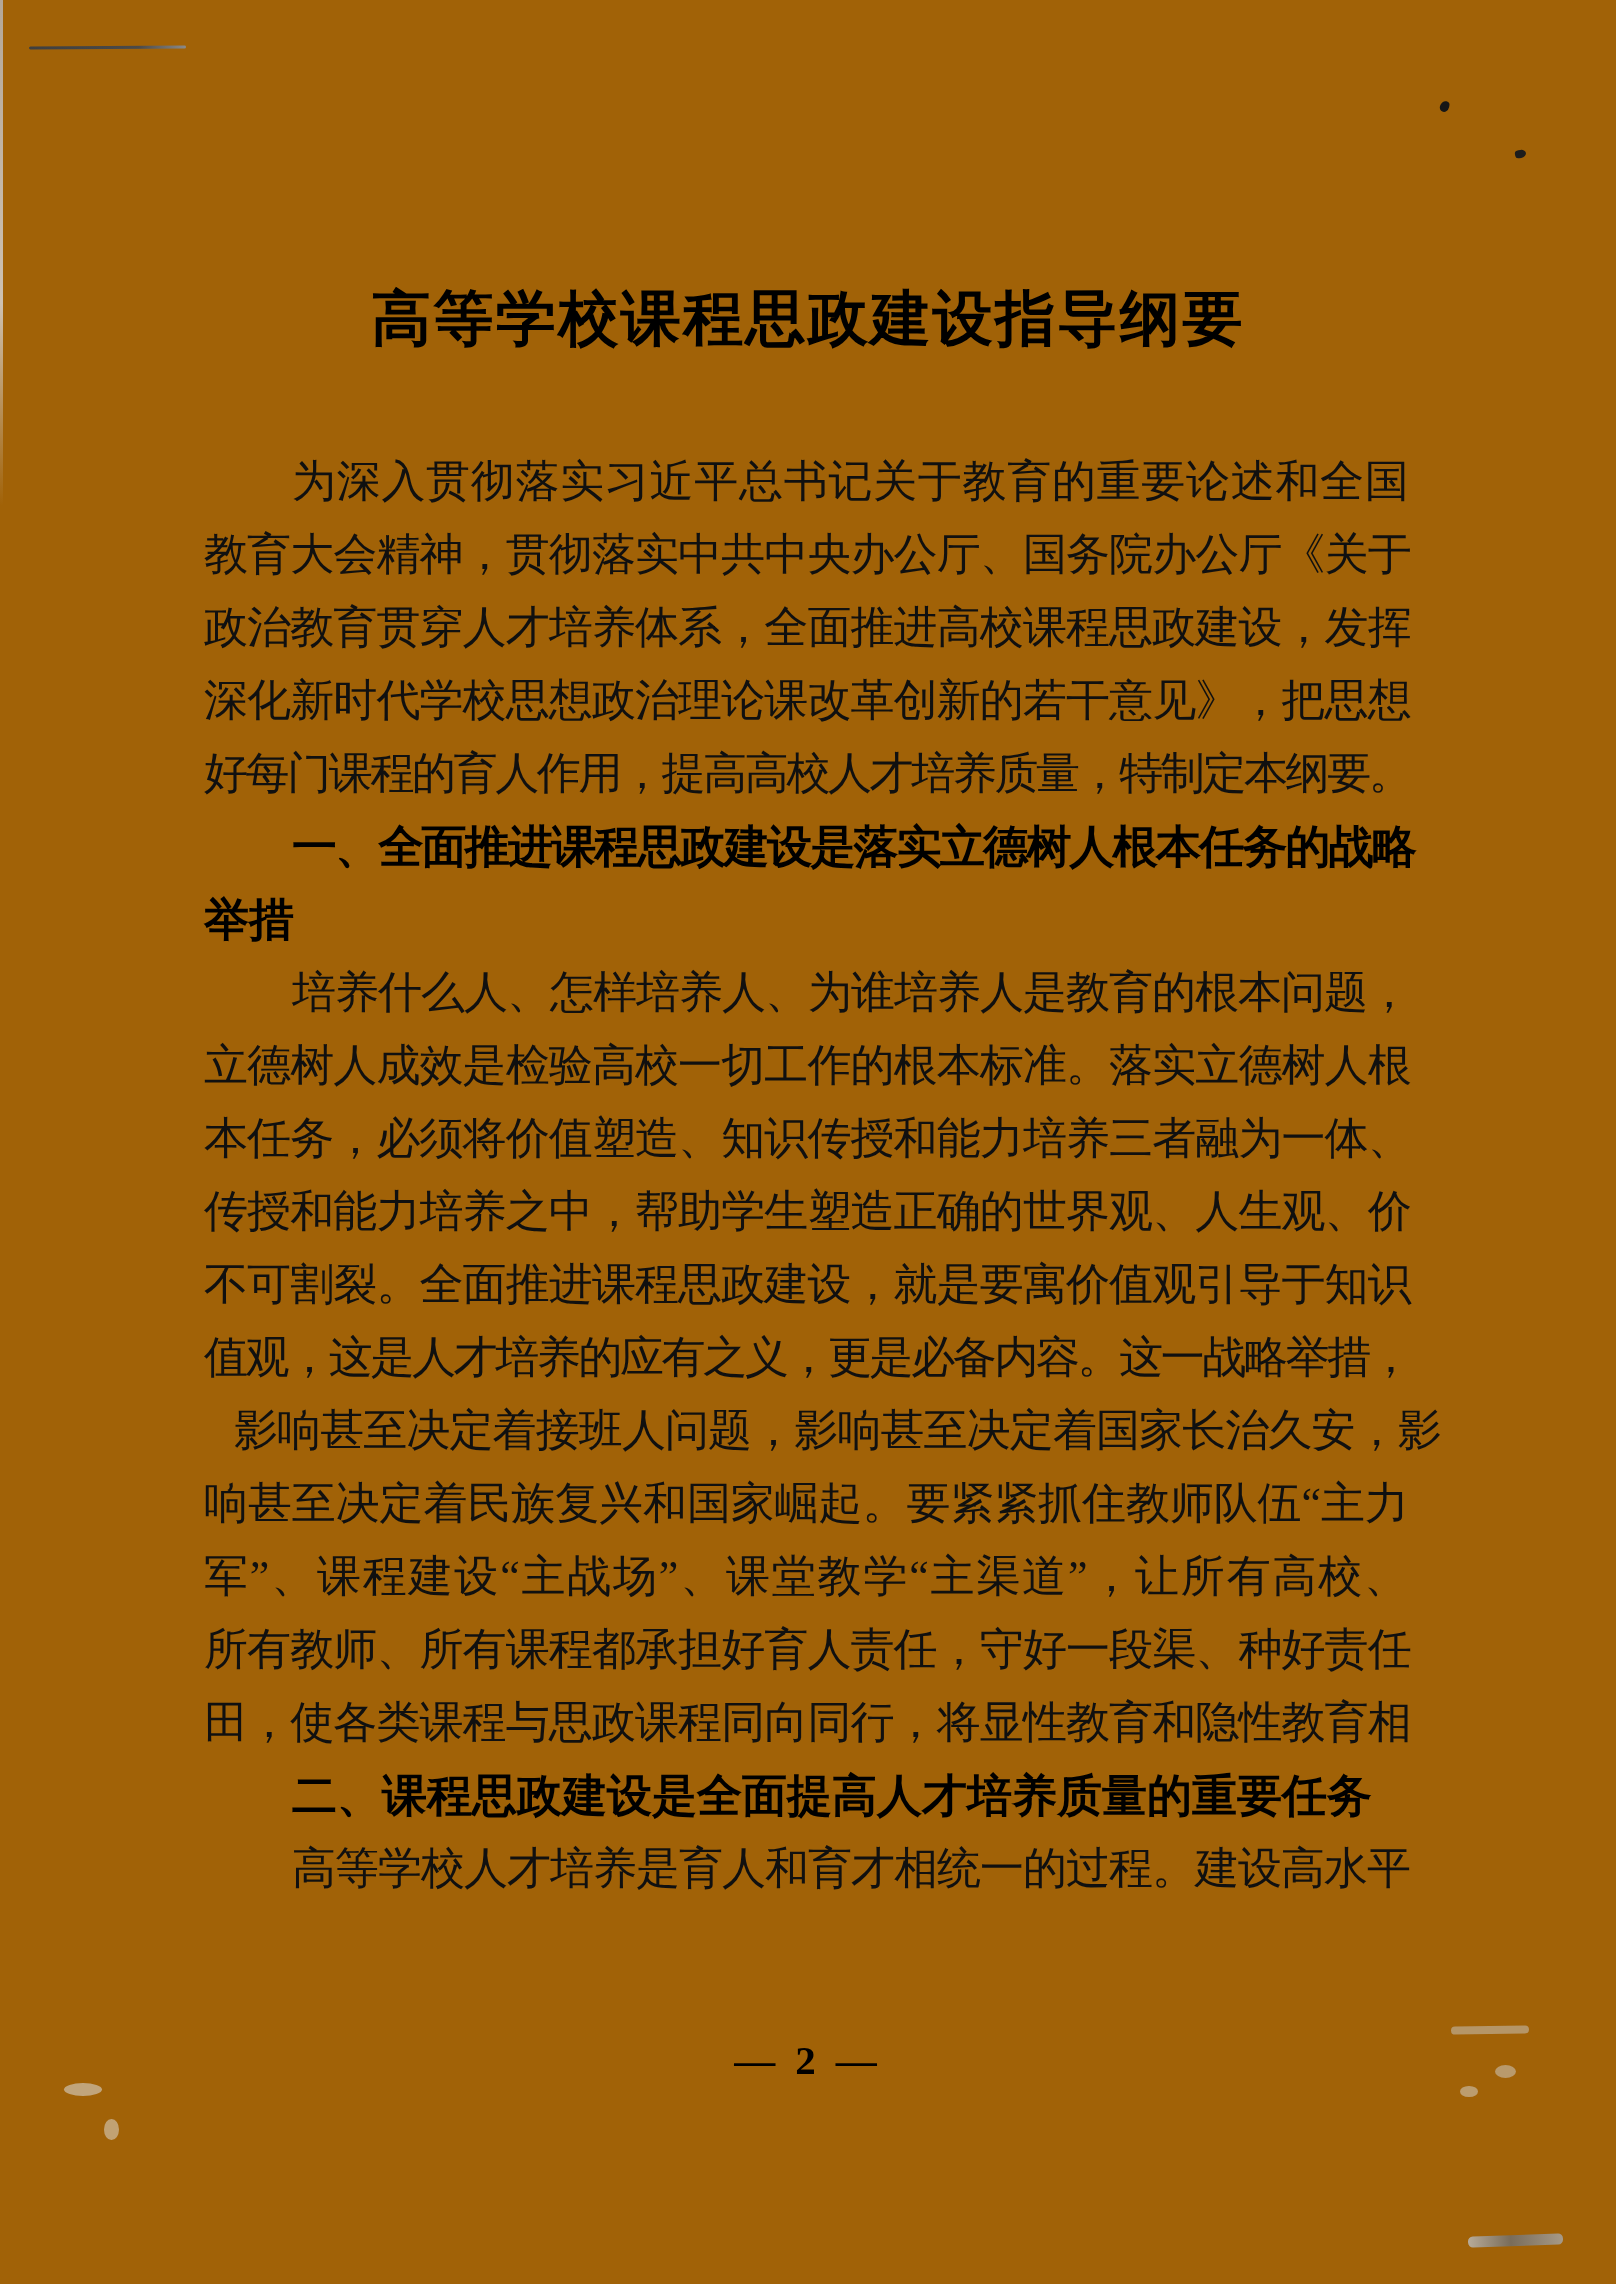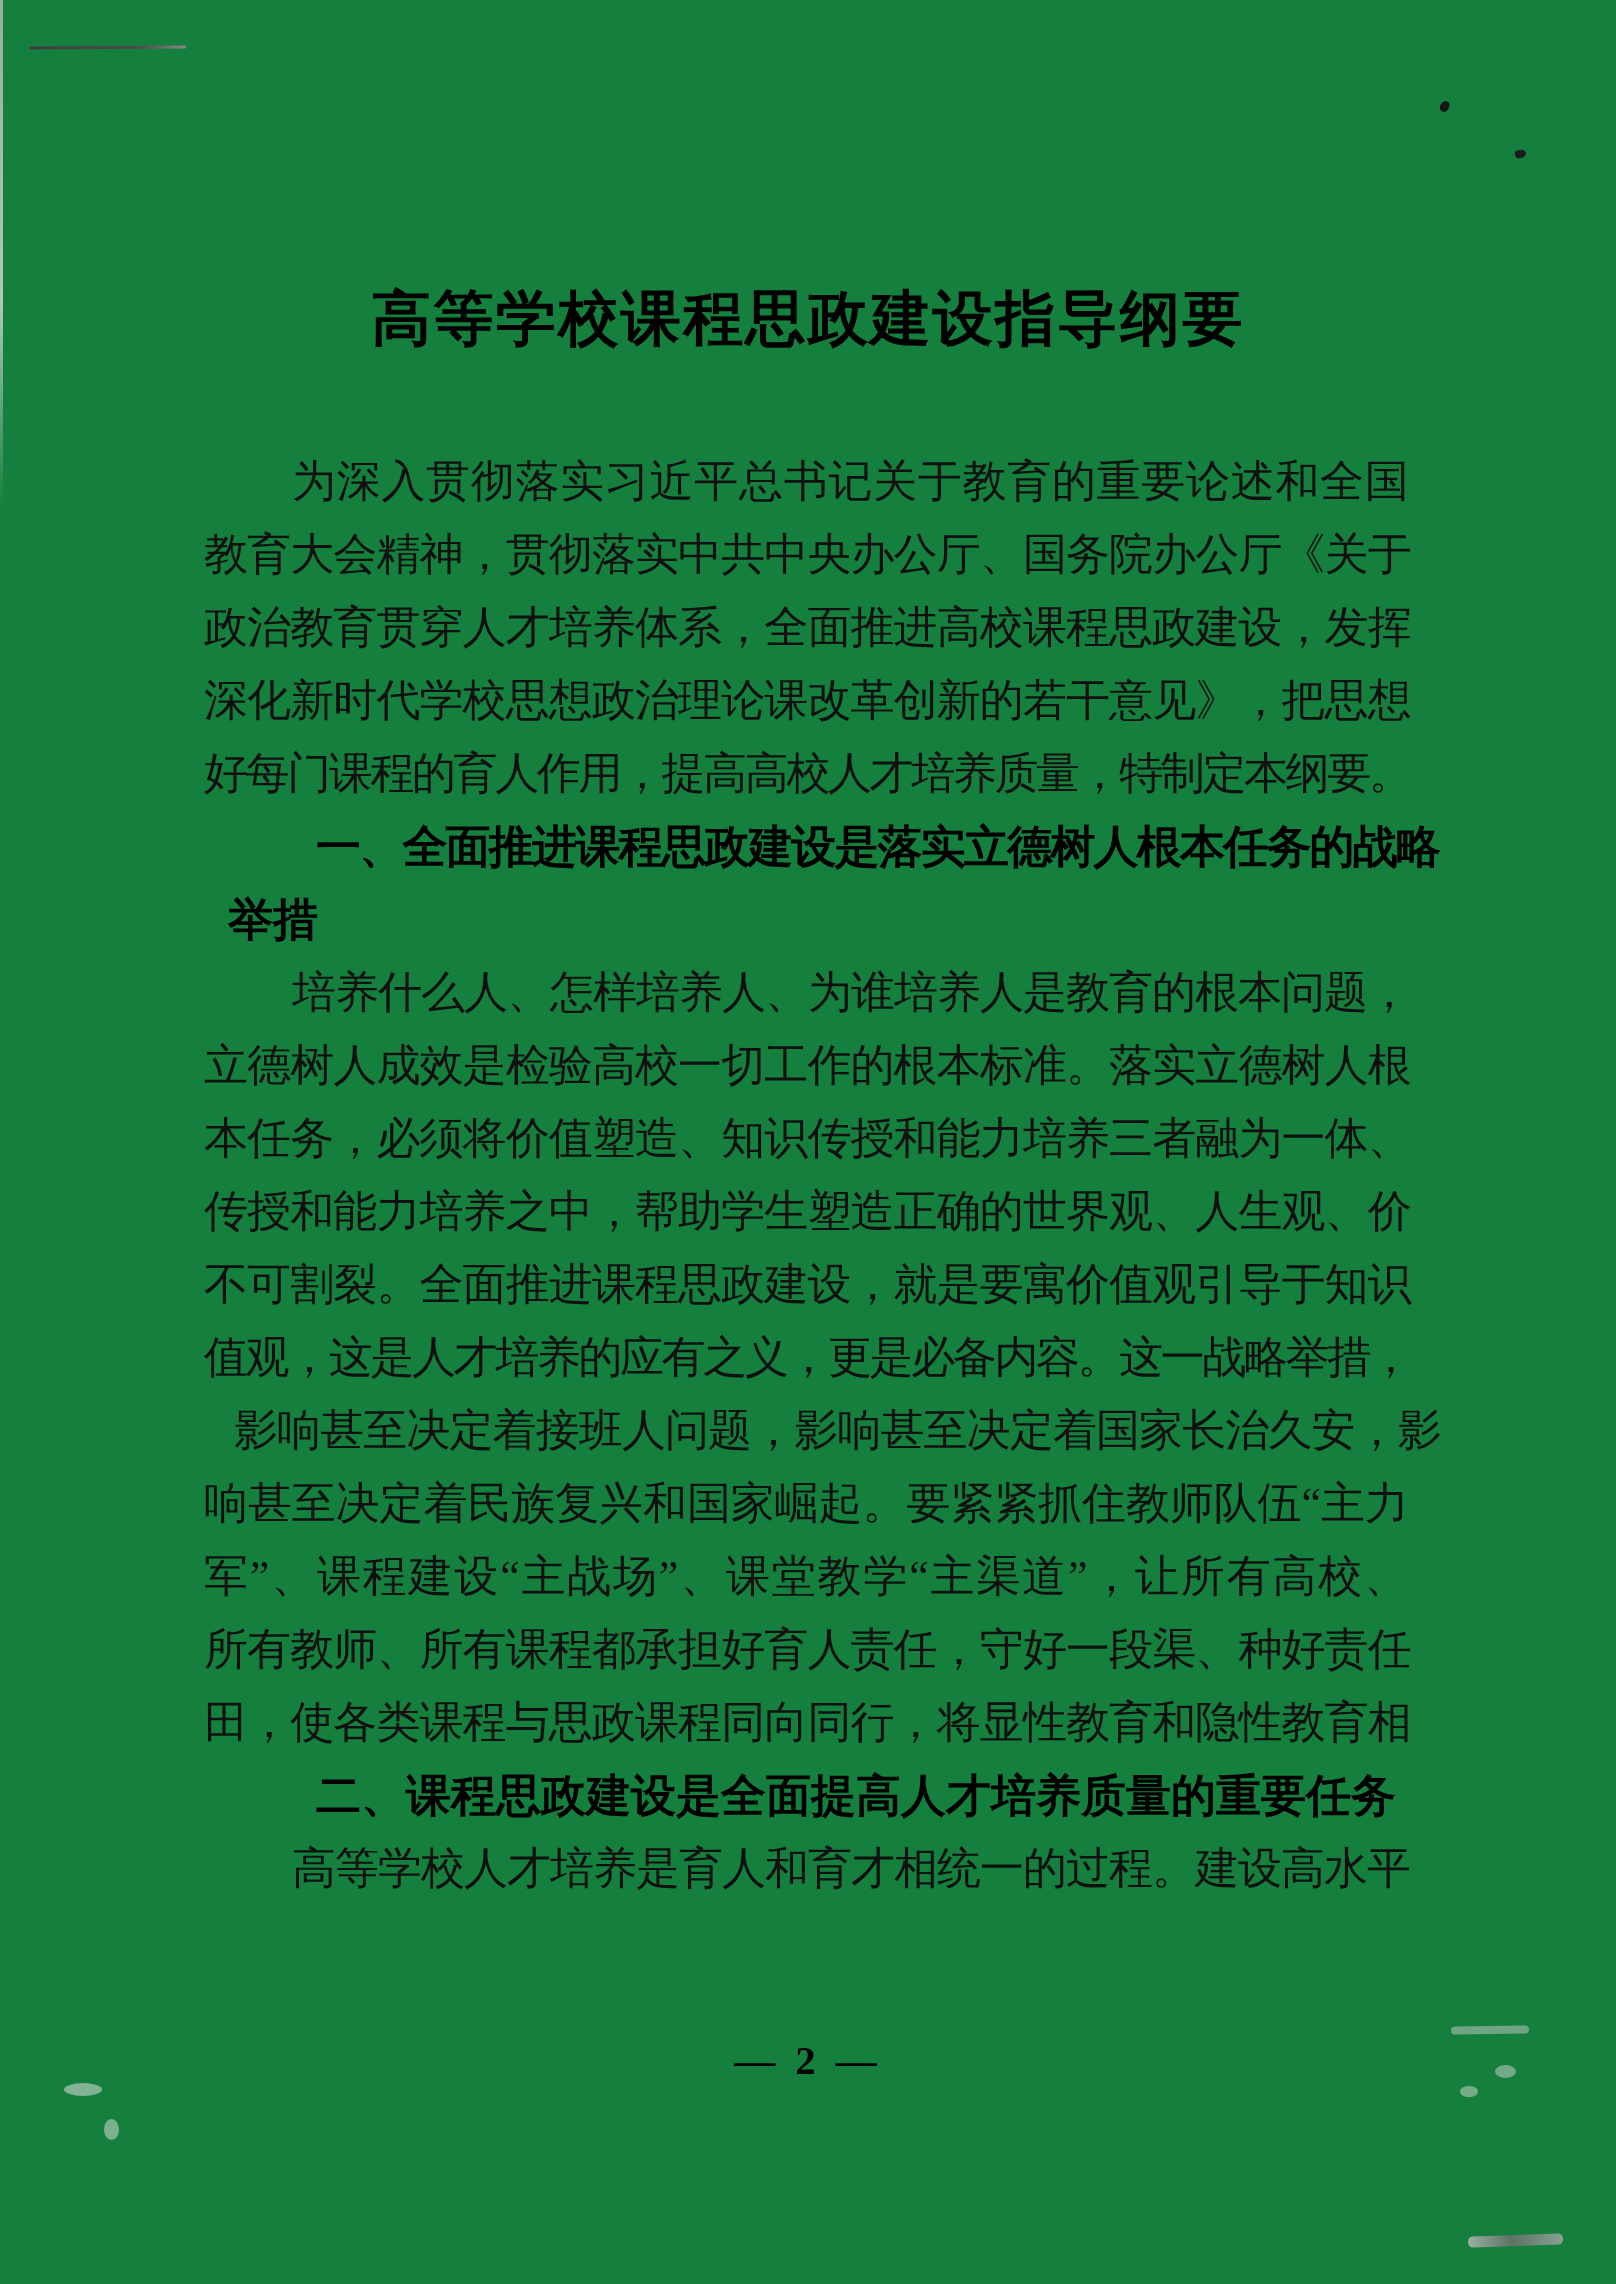--- a/index.html
+++ b/index.html
@@ -4,21 +4,21 @@
 <style>
   html, body {
     margin: 0;
     padding: 0;
     background: #ffffff;
   }
   .page {
     position: relative;
     width: 1616px;
     height: 2284px;
-    background: #15803d;
+    background: #a16207;
     overflow: hidden;
     font-family: "Liberation Serif", "DejaVu Serif", serif;
     color: #0d0d0d;
   }
   
   .doc-title {
     position: absolute;
     top: 278px;
     left: 0;
     width: 100%;
@@ -45,21 +45,20 @@
     white-space: nowrap;
     overflow: visible;
     font-weight: 400;
     color: #101010;
   }
   .text-line.heading {
     font-family: "Liberation Sans", "DejaVu Sans", sans-serif;
     font-weight: 700;
     font-size: 45px;
     color: #000000;
-    margin-left: 24px;
   }
   .text-line.indent { padding-left: 88px; }
   
   .page-number {
     position: absolute;
     top: 2024px;
     left: 0;
     width: 100%;
     text-align: center;
     font-size: 41px;

